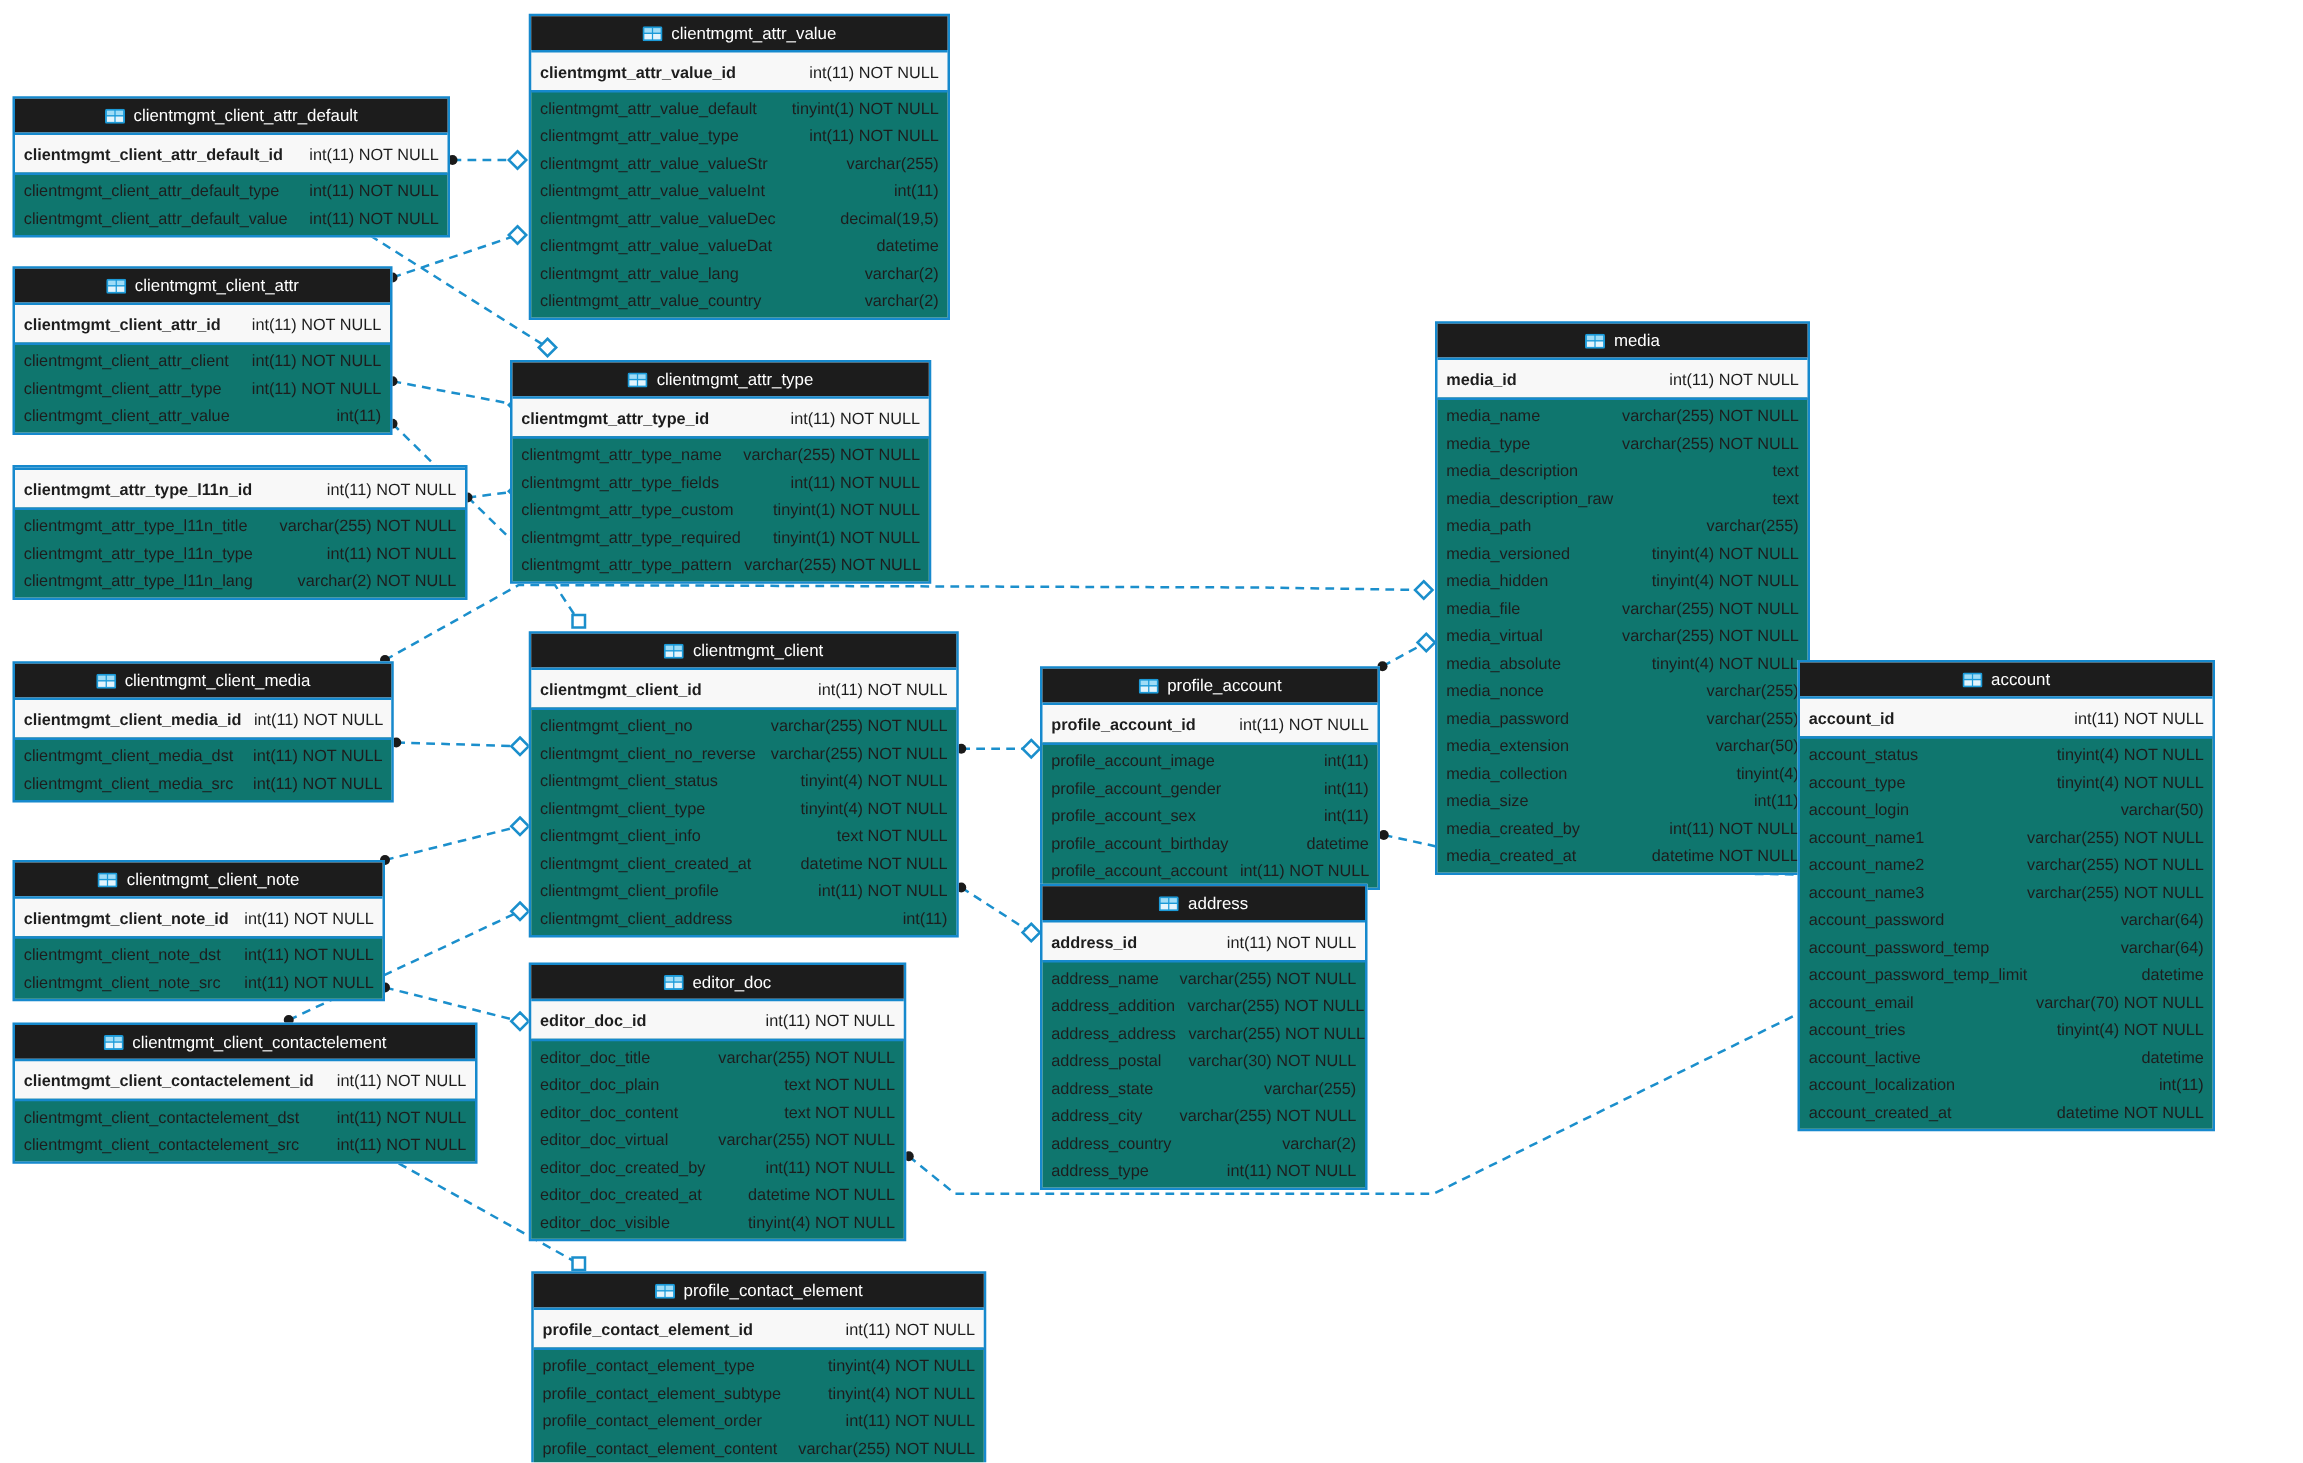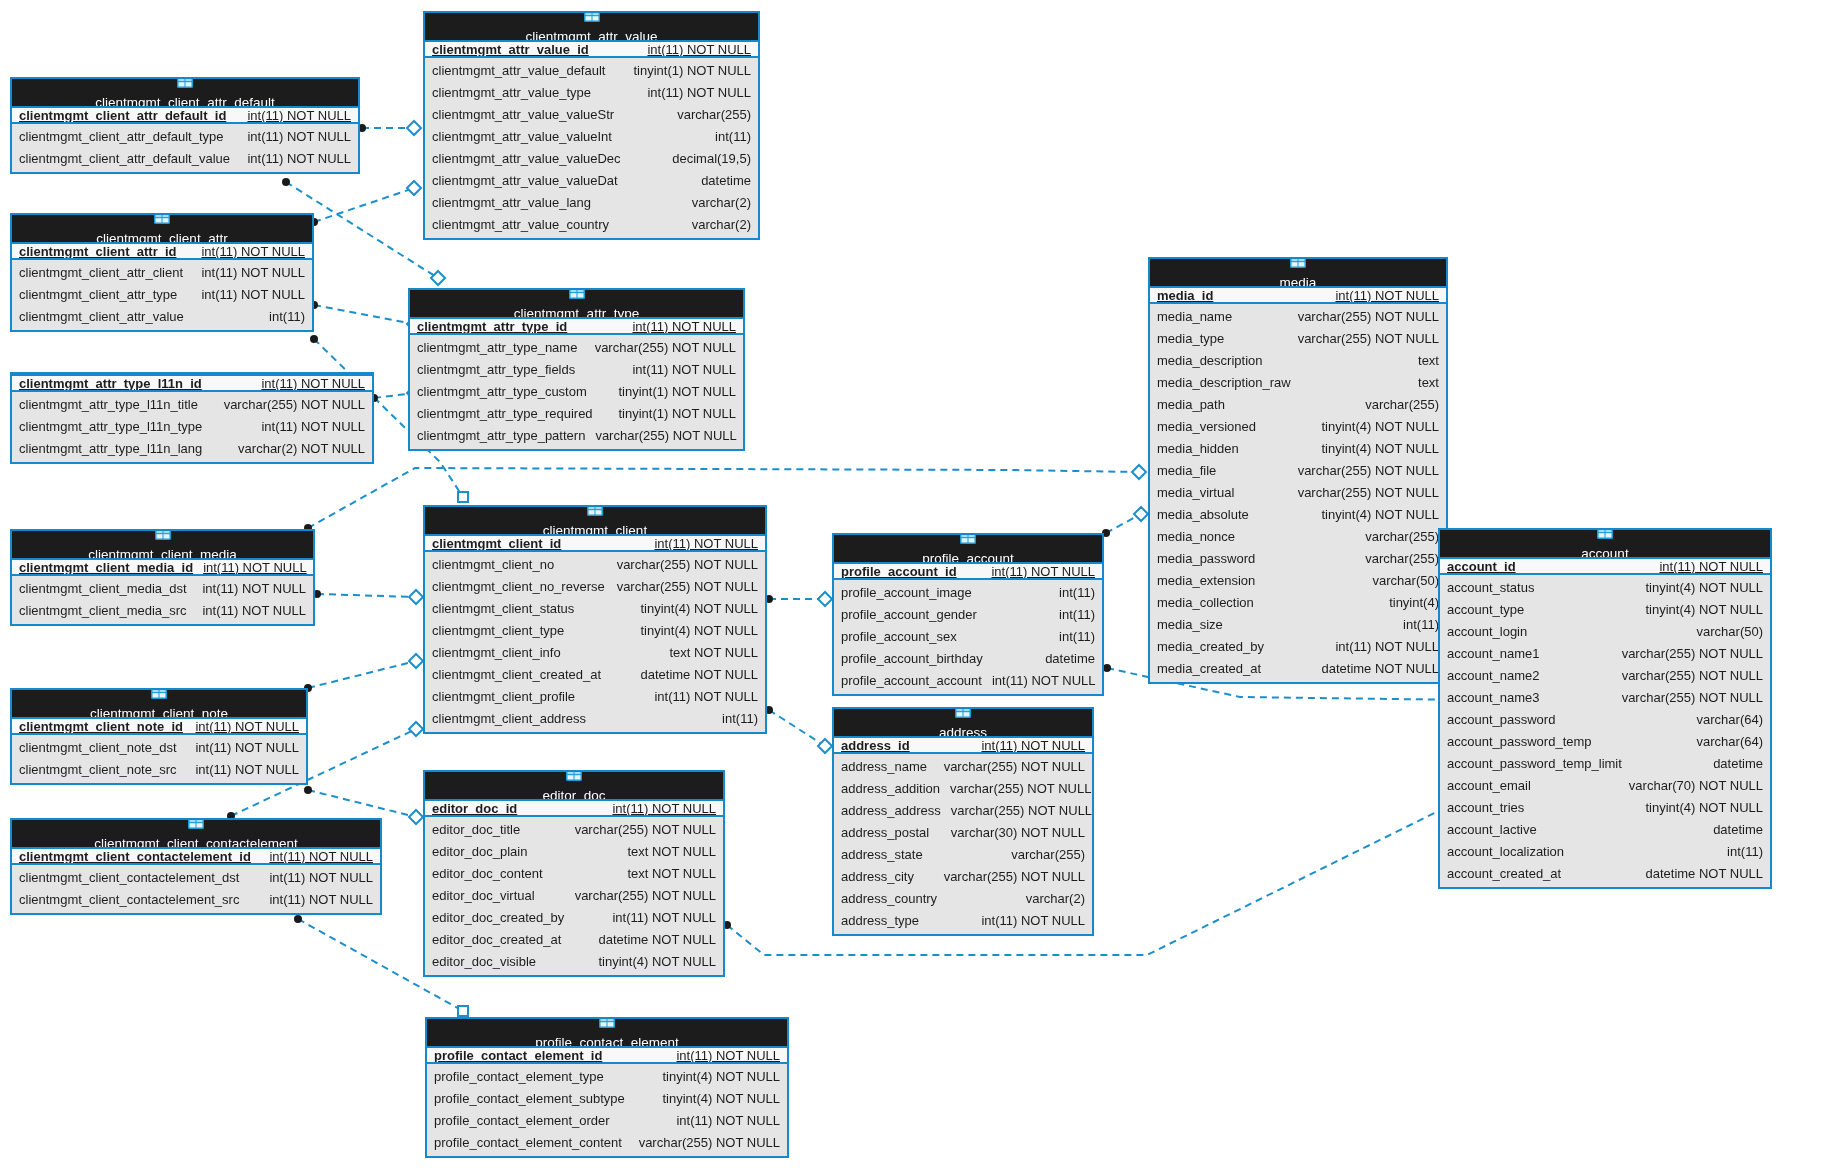--- a/index.html
+++ b/index.html
@@ -7,30 +7,30 @@
     position:relative;width:1842px;height:1170px;background:#ffffff;overflow:hidden;
     font-family:"Liberation Sans","DejaVu Sans",sans-serif;
   }
   #wires{position:absolute;left:0;top:0;width:1842px;height:1170px;}
   .dbtable{
     position:absolute;background:#f8f8f8;border:2px solid #1689cd;
     box-sizing:border-box;z-index:2;
   }
   .thead{
     background:#1c1c1c;color:#ffffff;height:27px;display:flex;align-items:center;
-    justify-content:center;gap:7px;font-size:13.5px;white-space:nowrap;overflow:hidden;flex-direction:column;
+    justify-content:center;gap:7px;font-size:13.5px;white-space:nowrap;overflow:hidden;
   }
   .ticon{display:flex;align-items:center;}
   .sec{border-top:2px solid #1689cd;}
-  .sec.body{background:#e5e5e5;padding:1px 0 3px 0;}
+  .sec.body{background:#0f766e;padding:1px 0 3px 0;}
   .row{
     display:flex;justify-content:space-between;align-items:center;gap:10px;
     height:22px;padding:0 7px;font-size:13px;color:#1d1d1d;white-space:nowrap;overflow:hidden;
   }
-  .row.pk{height:14px;text-decoration:underline;}
+  .row.pk{height:30px;}
   .row.pk .fname{font-weight:bold;}
   .fname{text-align:left;}
   .ftype{text-align:right;}
 </style>
 </head>
 <body>
 
 <div id="canvas">
   <svg id="wires">
       <polyline points="362,128 414,128" fill="none" stroke="#1b8fcc" stroke-width="2" stroke-dasharray="7 5"></polyline>

